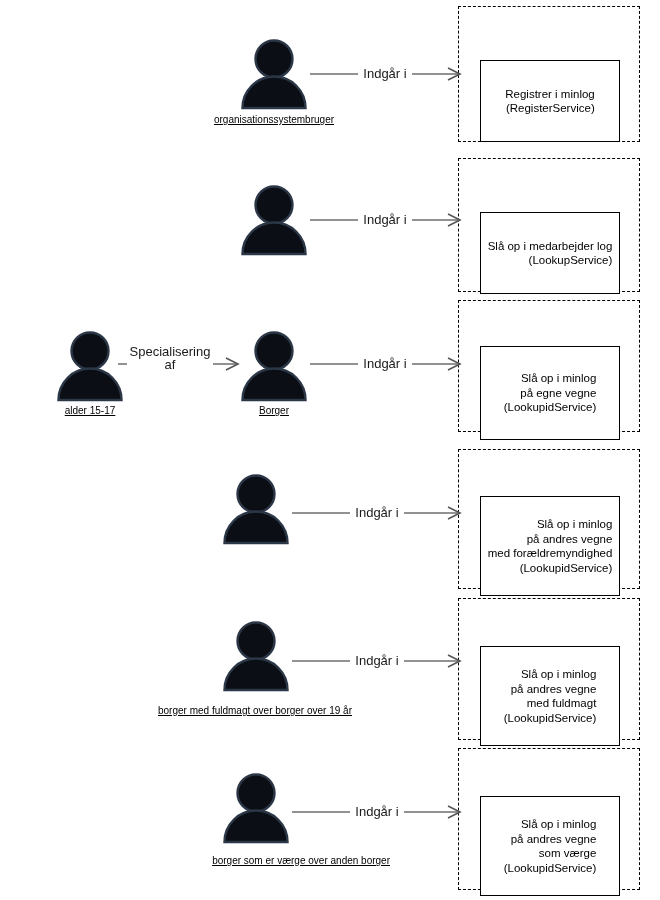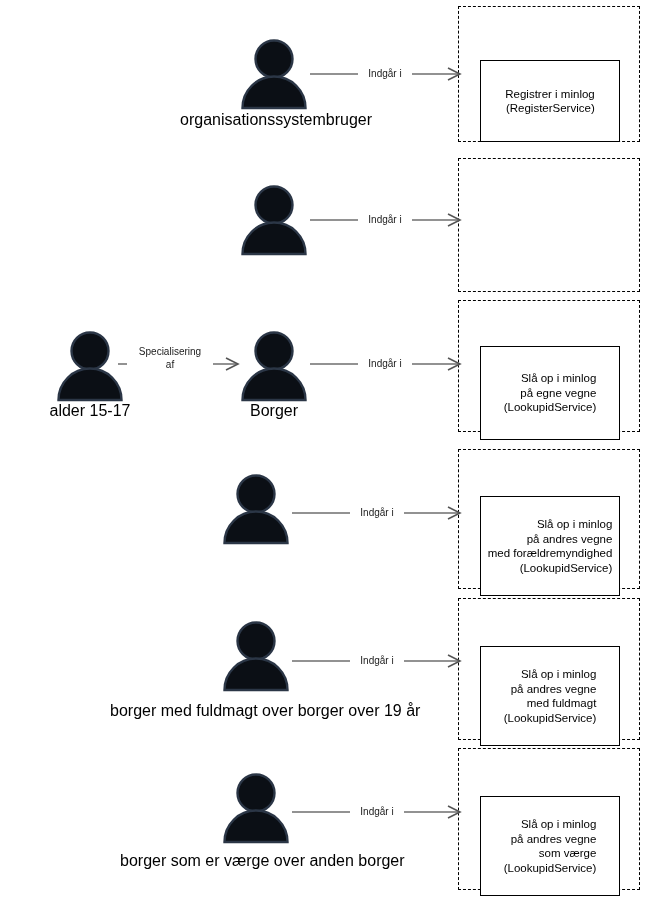--- a/index.html
+++ b/index.html
@@ -61,35 +61,36 @@
   .actor {
     position: absolute;
     width: 68px;
     height: 72px;
   }
   .actor svg { display: block; }
 
   .actor-label {
     position: absolute;
     text-align: center;
-    font-size: 16px;
+    font-size: 10px;
     line-height: 14px;
     color: #000000;
     white-space: nowrap;
+    text-decoration: underline;
   }
 
   
   .connector {
     position: absolute;
   }
   .connector svg { display: block; overflow: visible; }
 
   .edge-label {
     position: absolute;
-    font-size: 10px;
+    font-size: 13px;
     line-height: 13px;
     color: #1a1a1a;
     background: #ffffff;
     text-align: center;
     white-space: pre-line;
     padding: 0 2px;
   }
 </style>
 </head>
 <body>
@@ -120,20 +121,24 @@
         <path d="M138 2 L150 8 L138 14" fill="none" stroke="#555555" stroke-width="1.6"></path>
       </svg>
     </div>
     <div class="edge-label" style="left:358px;top:67px;width:50px;">Indgår i</div>
   </div>
 
   <div class="row" style="top:152px;height:140px;">
 
     <div class="boundary" style="left:458px;top:6px;width:182px;height:134px;"></div>
 
+    <div class="service-box" style="left:480px;top:33px;width:140px;height:82px;">
+      <span class="service-label">Slå op i medarbejder log
+(LookupService)</span>
+    </div>
 
     <div class="actor" style="left:240px;top:32px;">
       <svg width="68" height="72" viewBox="0 0 68 72">
         <circle cx="34" cy="21" r="18.5" fill="#0b0f15" stroke="#2b3646" stroke-width="2.4"></circle>
         <path d="M2.5 70 A31.5 31.5 0 0 1 65.5 70 Z" fill="#0b0f15" stroke="#2b3646" stroke-width="2.4"></path>
       </svg>
     </div>
 
 
     <div class="connector" style="left:310px;top:60px;">

